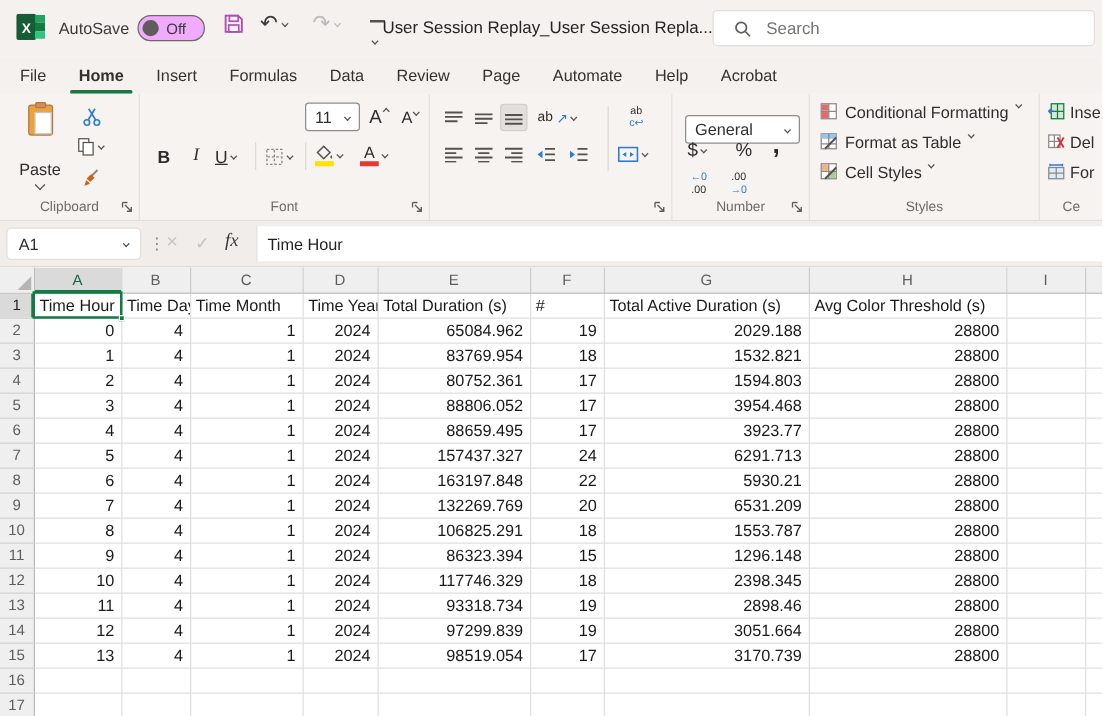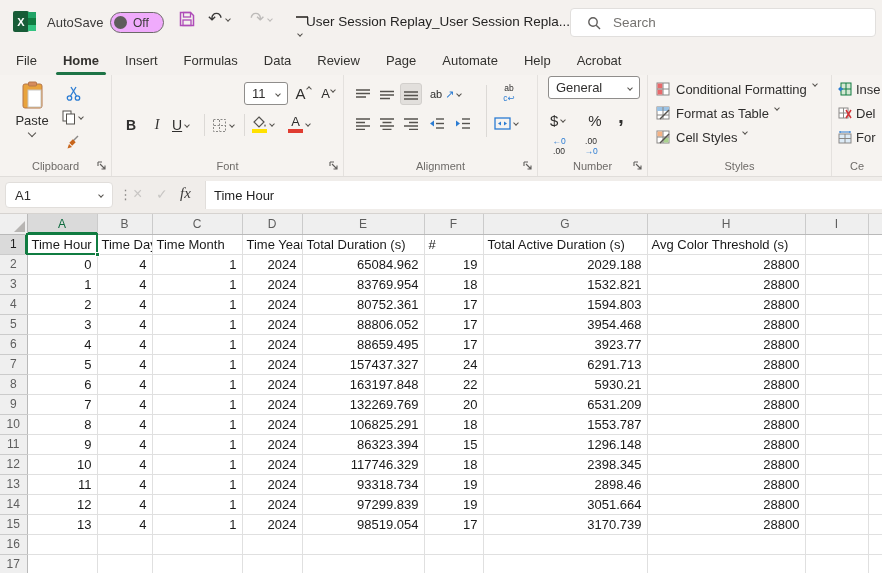--- a/index.html
+++ b/index.html
@@ -46,21 +46,21 @@
   .vsep { position:absolute; width:1px; background:#dcd9d6; }
   .ab-small { font-size:11px; color:#2f2e2d; line-height:1; }
   .mini2 { display:flex; flex-direction:column; align-items:center; line-height:1; font-size:8.5px; color:#2f2e2d; gap:1px; }
   .blue { color:#2b7cd3; }
   .stack-lbl { font-size:13px; color:#2f2e2d; }
   .style-row { position:absolute; left:8px; height:23px; display:flex; align-items:flex-start; gap:6px; font-size:13px; color:#2f2e2d; white-space:nowrap; }
   .colorbar { width:15px; height:4px; margin-top:1px; }
 
   
   .paste-block { position:absolute; left:9px; top:6px; width:46px; display:flex; flex-direction:column; align-items:center; gap:2px; }
-  .paste-block .stack-lbl { margin-top:2px; }
+  .paste-block .stack-lbl { margin-top:17px; }
 
   
   .formula-row { position:absolute; top:177px; left:0; width:882px; height:37px; background:#F0EDEA; border-bottom:1px solid #d6d3d0; }
   .namebox { position:absolute; left:5px; top:5px; width:108px; height:26px; background:#fff; border:1px solid #e1dedb; border-radius:4px; display:flex; align-items:center; padding:0 9px; font-size:13px; color:#2f2e2d; }
   .namebox .chev { margin-left:auto; }
   .fb-dots { position:absolute; left:119px; top:10px; font-size:13px; color:#8a8886; }
   .fb-x { position:absolute; left:133px; top:8px; font-size:16px; color:#c8c6c4; }
   .fb-check { position:absolute; left:156px; top:9px; font-size:14px; color:#c8c6c4; }
   .fb-fx { position:absolute; left:180px; top:8px; font-size:15px; font-style:italic; font-family:"Liberation Serif", serif; color:#3b3a39; }
   .formula-input { position:absolute; left:205px; top:4px; right:0; bottom:4px; background:#fff; border-left:1px solid #e1dedb; display:flex; align-items:center; padding-left:8px; font-size:13px; color:#1f1f1f; }
@@ -334,25 +334,24 @@
         <svg width="17" height="13" viewBox="0 0 17 13">
           <rect x="1" y="1" width="15" height="11" fill="none" stroke="#2B7CD3" stroke-width="1.3"></rect>
           <path d="M4 6.5 L7 4.5 V8.5 Z" fill="#2B7CD3"></path>
           <path d="M13 6.5 L10 4.5 V8.5 Z" fill="#2B7CD3"></path>
         </svg>
         <span class="chev sm"></span>
       </div>
       <svg class="launcher" width="10" height="10" viewBox="0 0 10 10">
         <path d="M1 1 H5 M1 1 V5 M3 3 L8 8 M8 4.5 V8 H4.5" fill="none" stroke="#605e5c" stroke-width="1.1"></path>
       </svg>
-      <div class="group-label">Alignment</div>
     </div>
 
     <div class="group" style="width:110px;">
-      <div class="combo" style="left:10px; top:1px; width:92px;">
+      <div class="combo" style="left:10px; top:17px; width:92px;">
         <span>General</span>
         <span class="chev sm"></span>
       </div>
       <div class="rbtn wide" style="left:10px; top:34px;">
         <span style="font-size:15px;">$</span>
         <span class="chev sm"></span>
       </div>
       <div class="rbtn" style="left:46px; top:34px;">
         <span style="font-size:15px;">%</span>
       </div>

